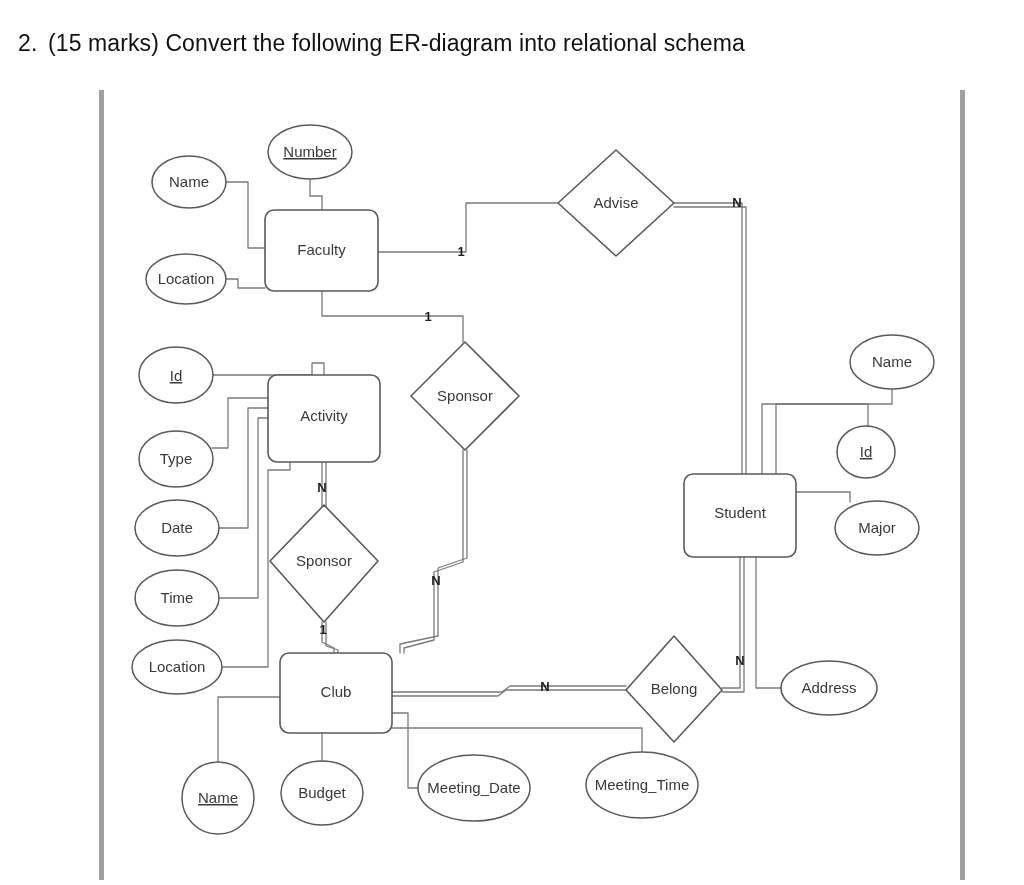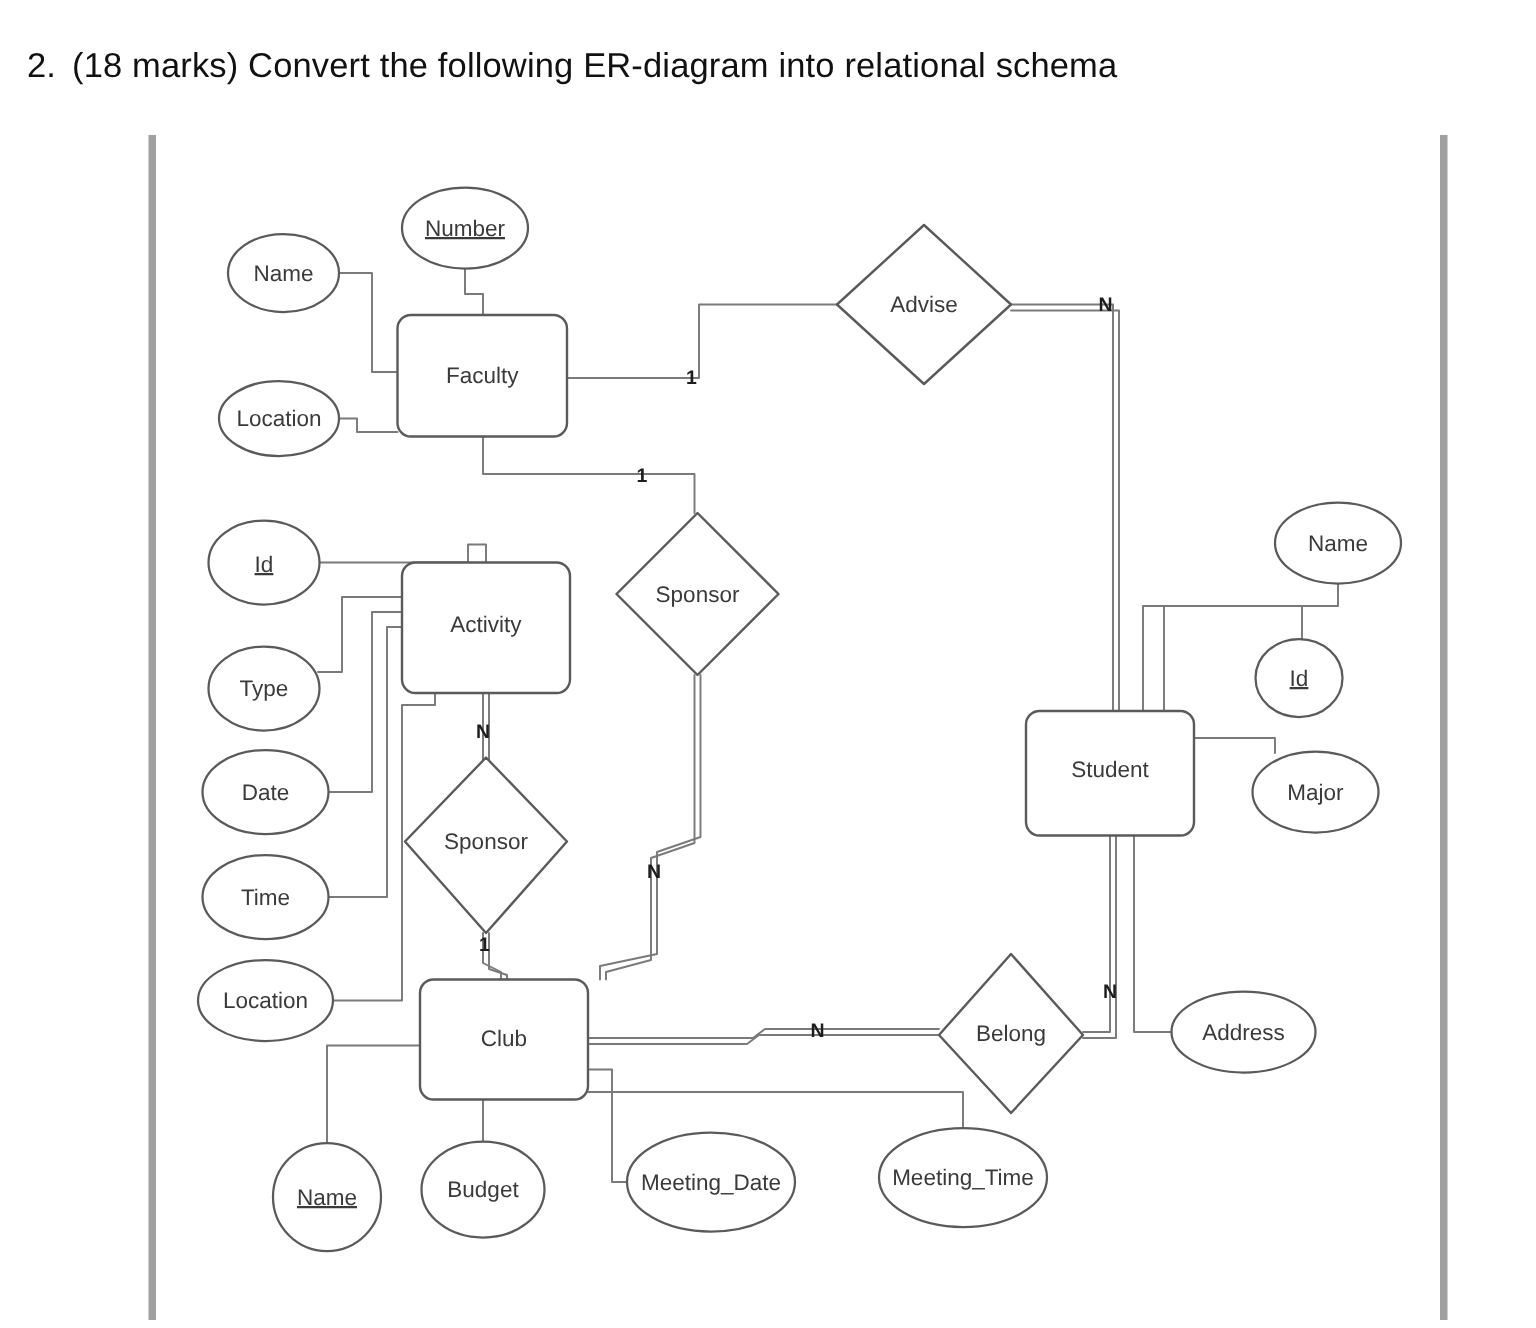--- a/index.html
+++ b/index.html
@@ -50,21 +50,21 @@
   .rel-label { font-size: 15px; }
   .attr-label { font-size: 15px; }
   .card-label { font-size: 13px; font-weight: bold; fill: #1d1d1d; }
 </style>
 </head>
 <body>
 
 <div id="page">
 
   <div class="question-line">
-    <span class="q-num">2.</span><span>(18 marks) Convert the following ER-diagram into relational schema</span>
+    <span class="q-num">2.</span><span>(15 marks) Convert the following ER-diagram into relational schema</span>
   </div>
 
   <svg id="diagram" width="1024" height="885" viewBox="0 0 1024 885">
 
     <rect x="99" y="90" width="5" height="790" fill="#a0a0a0"></rect>
     <rect x="960" y="90" width="5" height="790" fill="#a0a0a0"></rect>
 
     <g fill="none" stroke="#7a7a7a" stroke-width="1.3" stroke-linejoin="round" stroke-linecap="round">
 
       <path d="M 225 182 L 248 182 L 248 248 L 265 248"></path>

